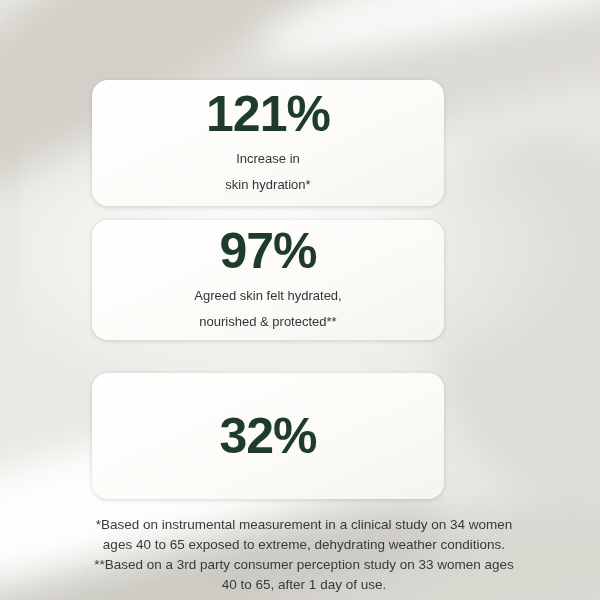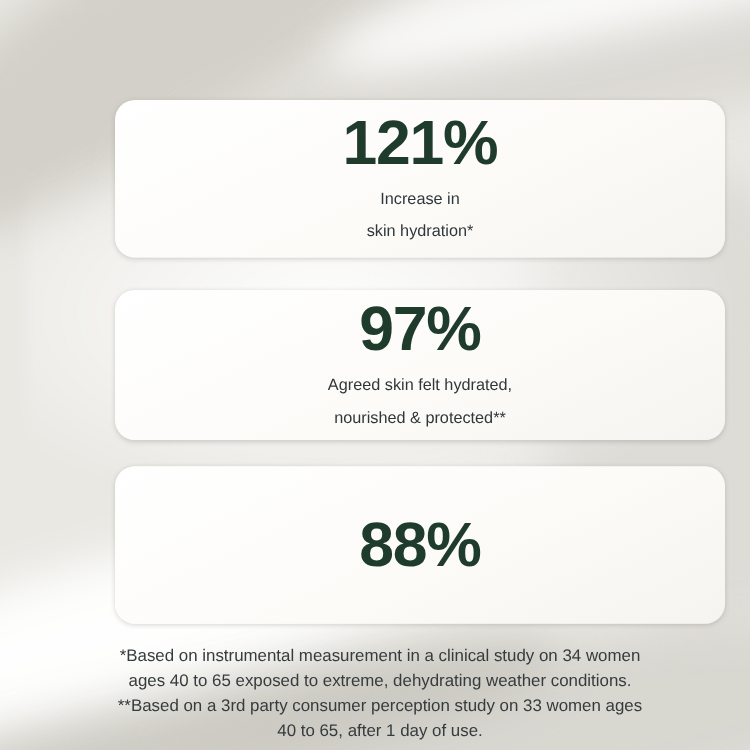--- a/index.html
+++ b/index.html
@@ -36,33 +36,33 @@
                            background: rgba(255,255,255,0.95); transform: rotate(-15deg); }
   .streak-bottom-dark    { bottom: -25px; left: -110px; width: 560px; height: 70px;
                            background: rgba(183,181,172,0.55); transform: rotate(-13deg); }
   .streak-bottomright    { bottom: -50px; right: -100px; width: 560px; height: 130px;
                            background: rgba(202,200,193,0.55); transform: rotate(-9deg); }
 
   
   .stat-card {
     position: absolute;
     left: 92px;
-    width: 488px;
+    width: 352px;
     border-radius: 16px;
     background: linear-gradient(155deg, #ffffff 0%, #fcfbf8 55%, #f5f4f0 100%);
     box-shadow: 0 1px 4px rgba(110,108,100,0.28);
     display: flex;
     flex-direction: column;
     align-items: center;
     justify-content: center;
     text-align: center;
     box-sizing: border-box;
   }
   .card-1 { top: 80px;  height: 126px; }
-  .card-2 { top: 232px; height: 120px; }
+  .card-2 { top: 220px; height: 120px; }
   .card-3 { top: 373px; height: 126px; }
   .stat-value {
     font-size: 50px;
     font-weight: 700;
     letter-spacing: -1px;
     line-height: 1;
     color: #1f3b2c;
   }
   .stat-desc {
     margin-top: 7px;
@@ -107,21 +107,21 @@
 skin hydration*</div>
   </section>
 
   <section class="stat-card card-2">
     <div class="stat-value">97%</div>
     <div class="stat-desc">Agreed skin felt hydrated,
 nourished &amp; protected**</div>
   </section>
 
   <section class="stat-card card-3">
-    <div class="stat-value">88%</div>
+    <div class="stat-value">32%</div>
   </section>
 
   <footer class="footnotes">*Based on instrumental measurement in a clinical study on 34 women
 ages 40 to 65 exposed to extreme, dehydrating weather conditions.
 **Based on a 3rd party consumer perception study on 33 women ages
 40 to 65, after 1 day of use.</footer>
 
 </div>
 
 </body></html>

